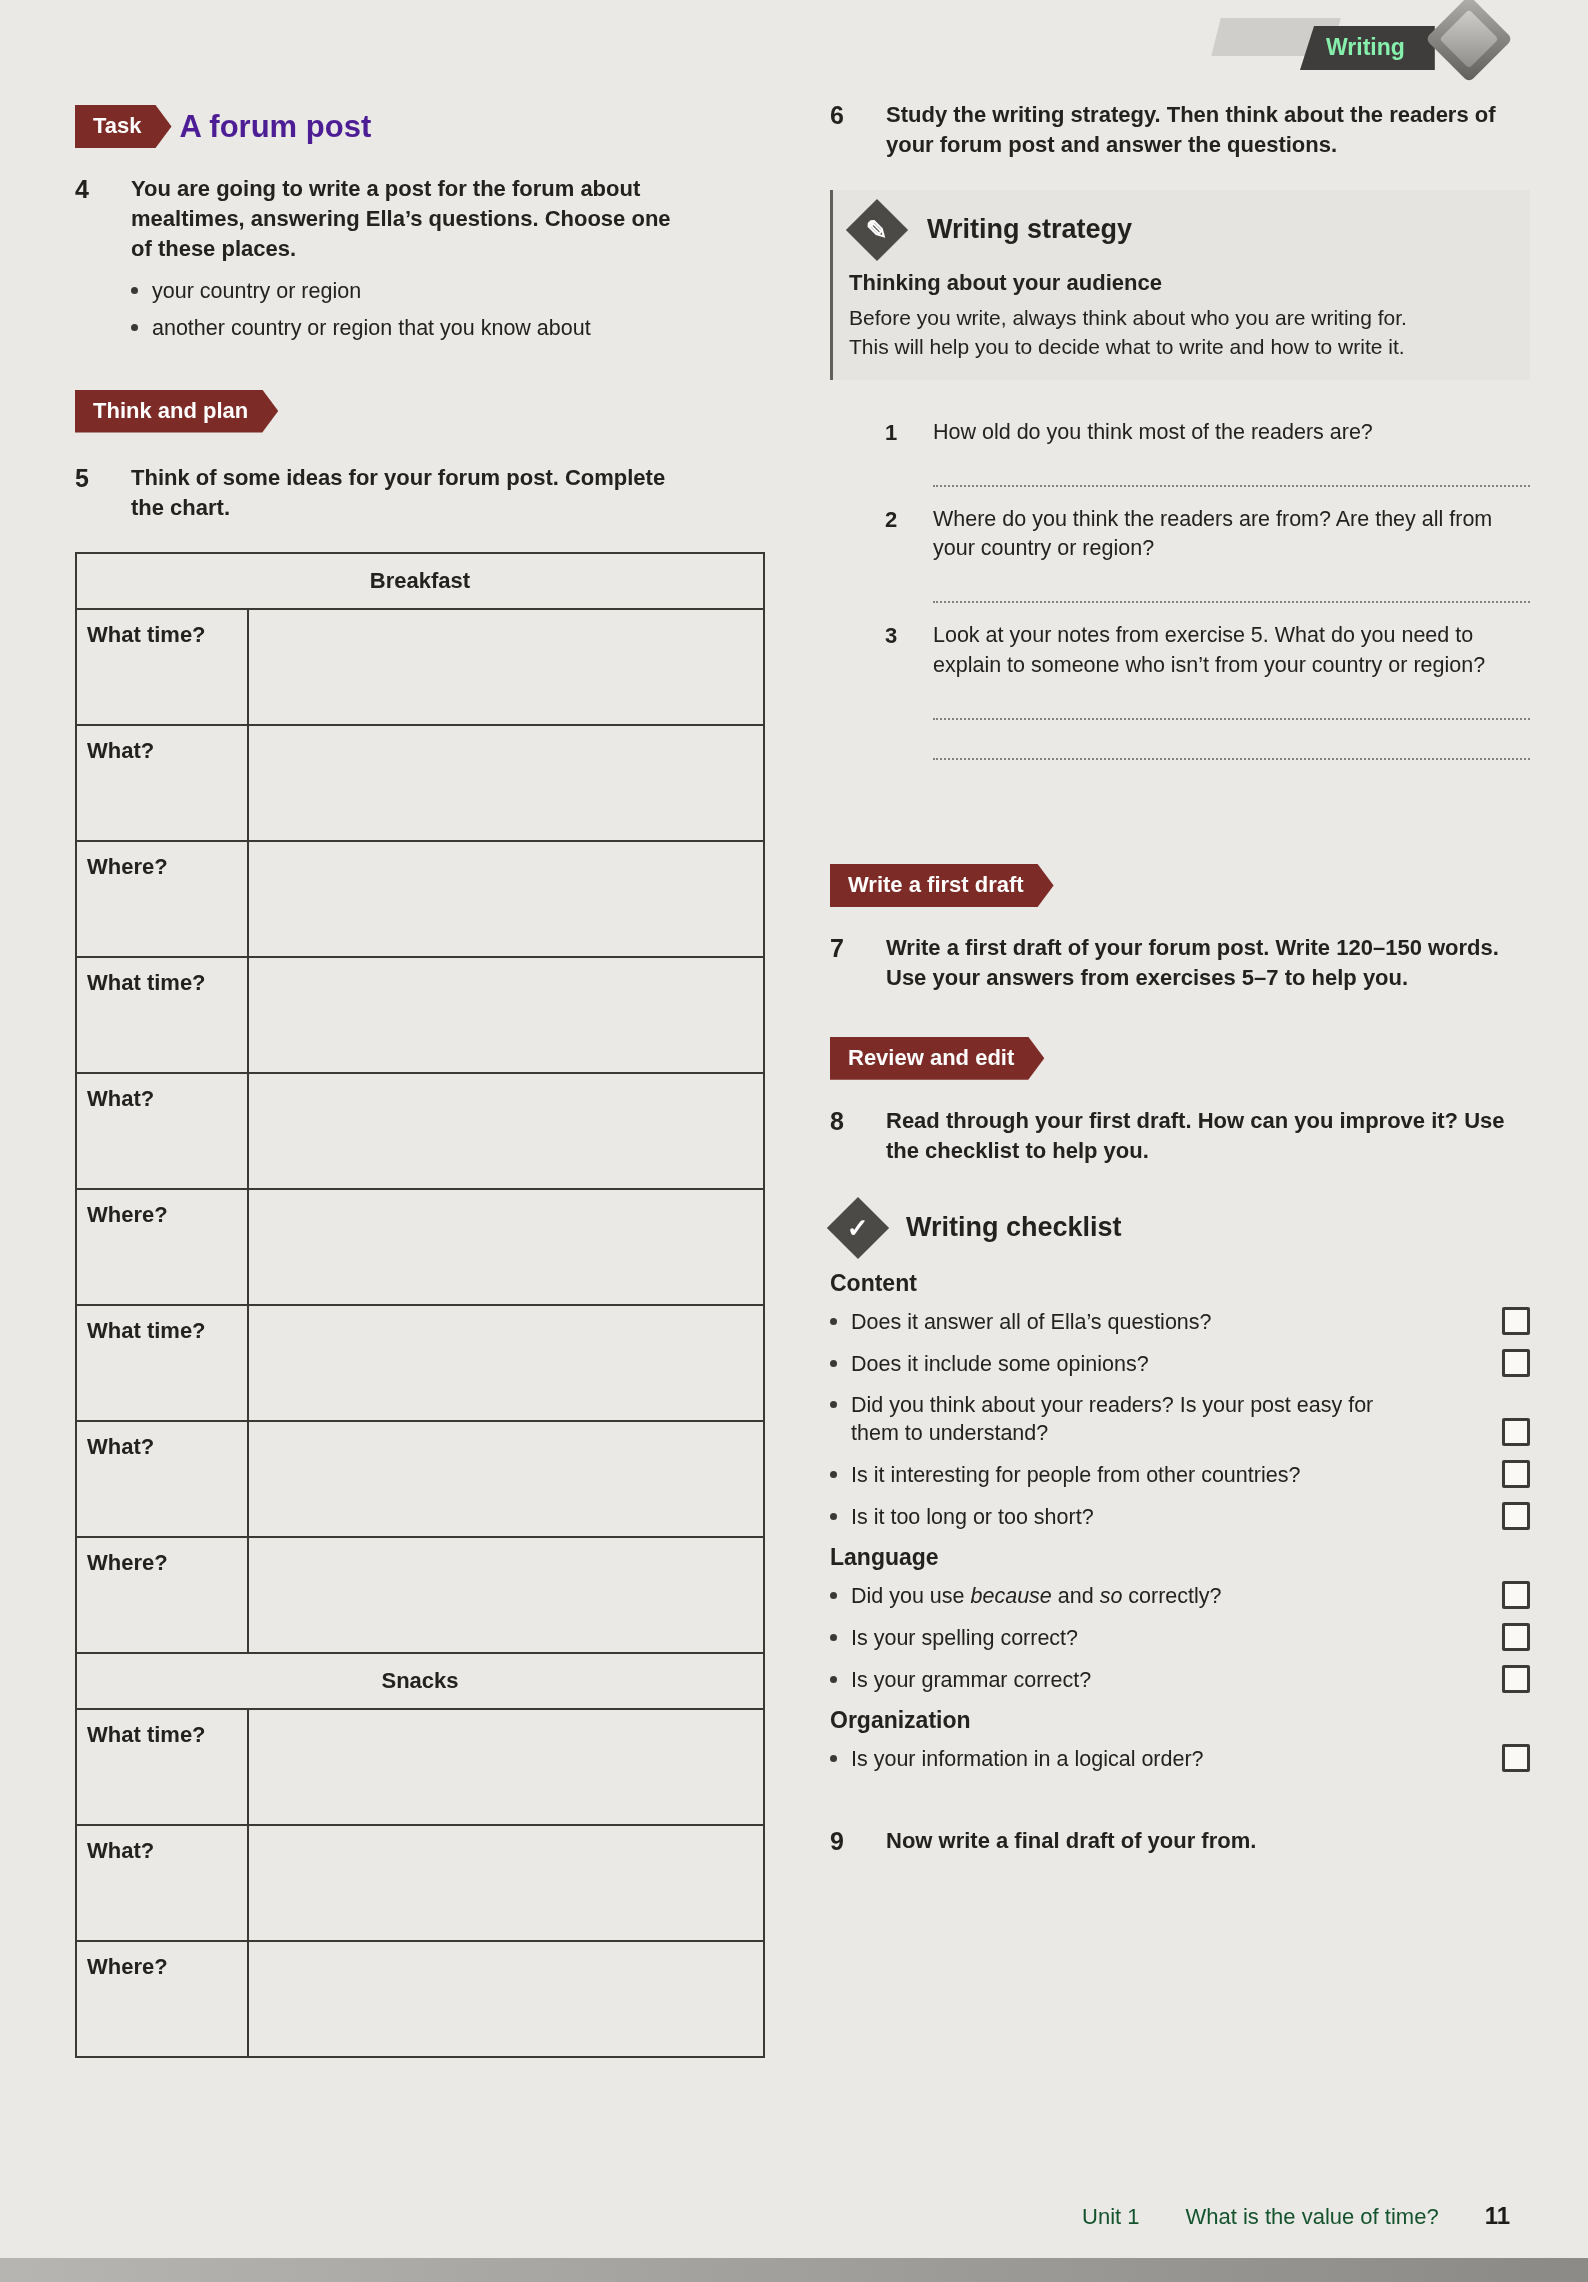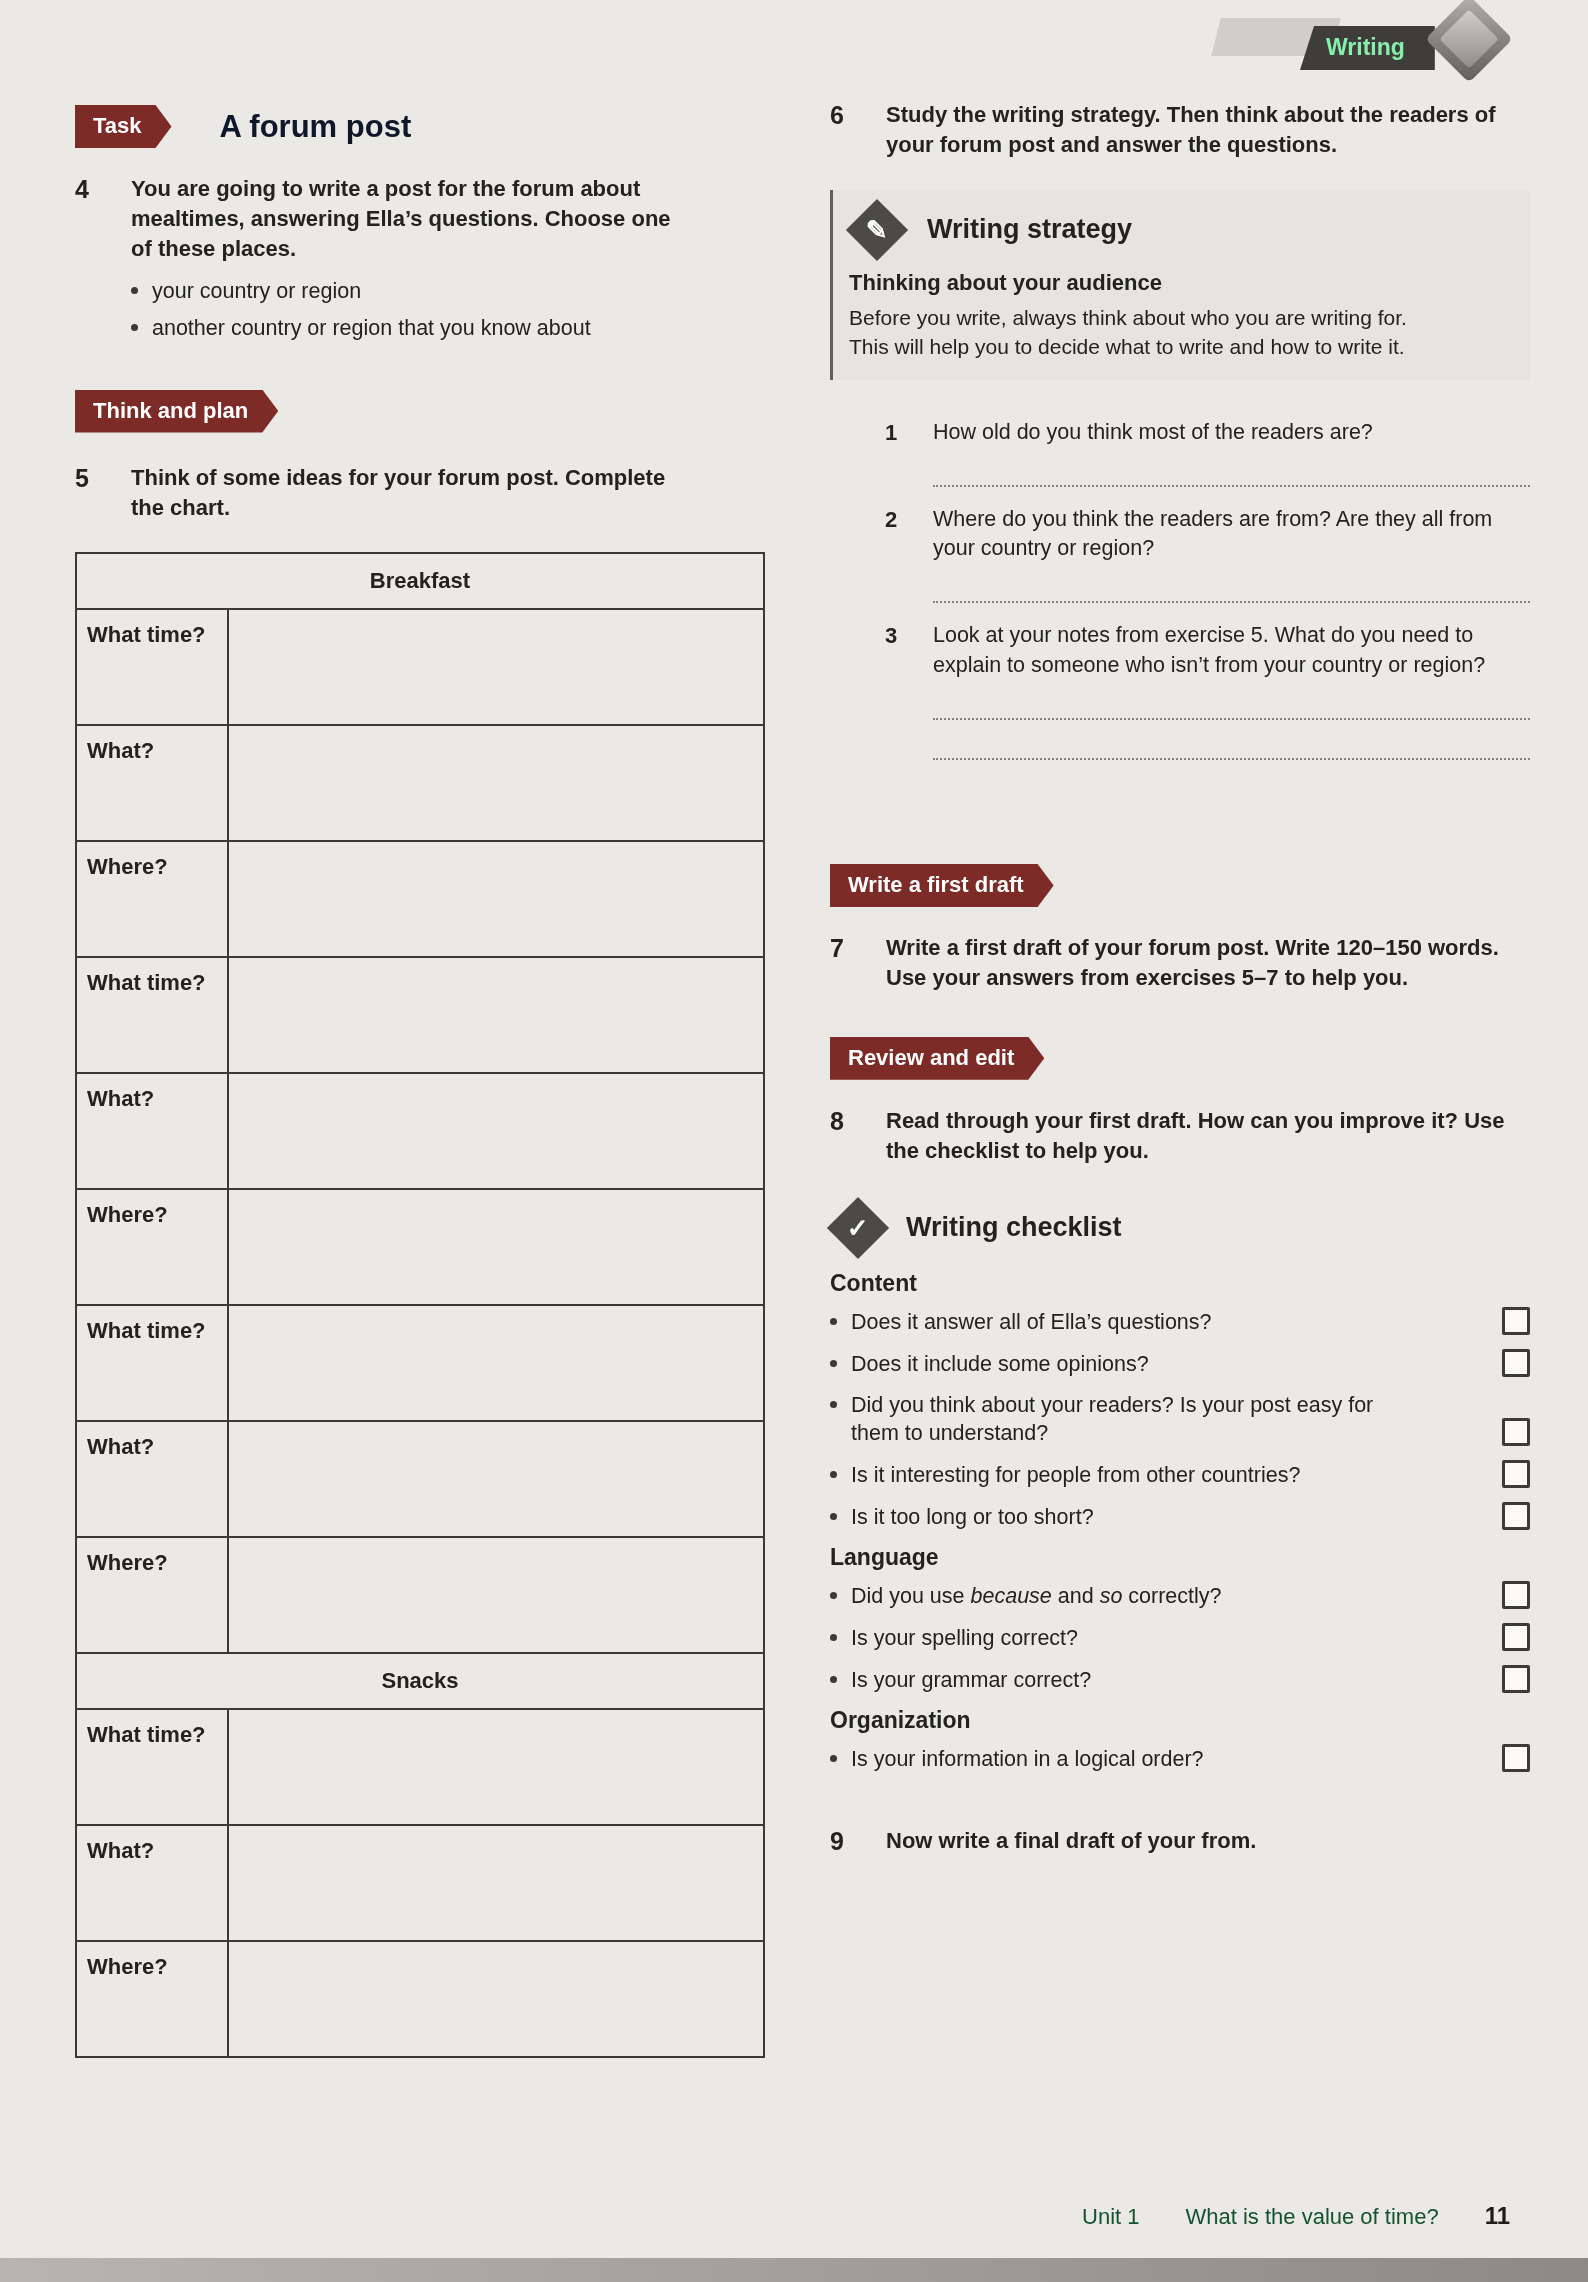--- a/index.html
+++ b/index.html
@@ -52,21 +52,21 @@
   .badge {
     display:inline-block;
     background:#7d2b27; color:#ffffff;
     font-weight:bold; font-size:22px;
     padding:8px 30px 9px 18px;
     clip-path:polygon(0 0, calc(100% - 16px) 0, 100% 50%, calc(100% - 16px) 100%, 0 100%);
   }
 
   
   .task-row { display:flex; align-items:center; gap:8px; margin-bottom:26px; }
-  .page-title { font-size:31px; font-weight:bold; color:#0f172a;margin-left:40px; }
+  .page-title { font-size:31px; font-weight:bold; color:#4c1d95; }
 
   .ex { display:flex; margin-bottom:38px; }
   .ex-num { width:56px; flex-shrink:0; font-weight:bold; font-size:25px; line-height:1.2; }
   .ex-body { flex:1; }
   .ex-text { font-weight:bold; font-size:22px; line-height:1.36; }
   .col-left .ex-text { max-width:560px; }
   .col-right .ex-text { max-width:620px; }
 
   .bullets { margin-top:14px; }
   .bullet-row { display:flex; align-items:baseline; gap:14px; margin-bottom:9px; font-size:21.5px; line-height:1.3; }
@@ -82,21 +82,21 @@
   }
   table.chart td {
     border:2px solid #3a3934;
   }
   td.sec-title {
     height:56px;
     text-align:center; vertical-align:middle;
     font-weight:bold; font-size:22px;
   }
   td.lbl {
-    width:152px; height:116px;
+    width:172px; height:116px;
     vertical-align:top;
     padding:12px 10px;
     font-weight:bold; font-size:22px;
   }
   td.ans { height:116px; }
 
   
   .strategy {
     border-left:3px solid #605f5a;
     background:#e5e4e0;

